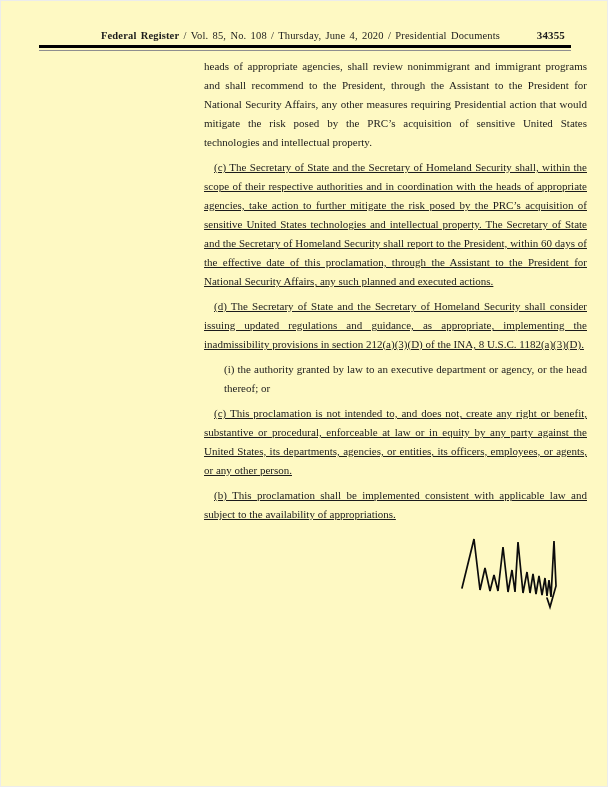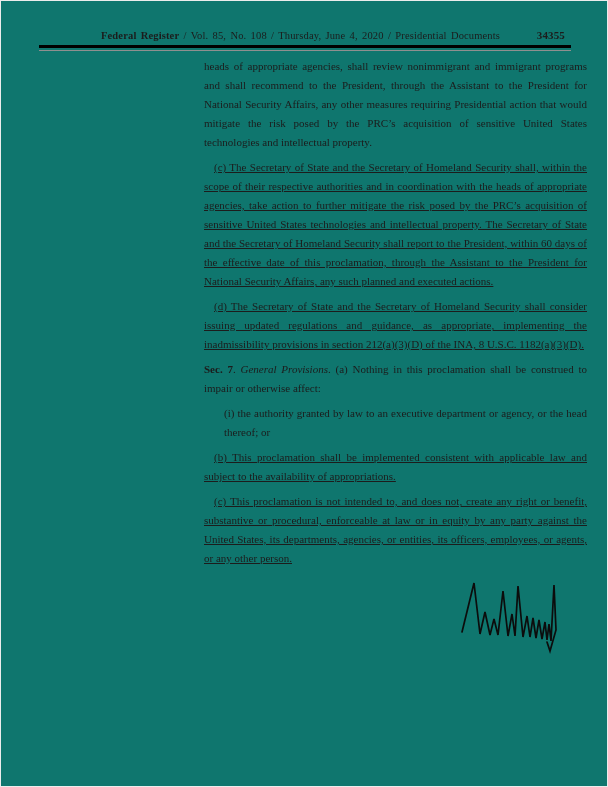--- a/index.html
+++ b/index.html
@@ -5,21 +5,21 @@
   html, body {
     margin: 0;
     padding: 0;
     background: #fdfdfd;
   }
   .page {
     position: relative;
     width: 608px;
     height: 787px;
     margin: 0;
-    background: #0f766e;
+    background: #fef9c3;
     border: 1px solid #ececec;
     box-sizing: border-box;
     overflow: hidden;
     font-family: "Liberation Serif", "DejaVu Serif", serif;
     color: #1c1c1c;
   }
 
   
   .fr-header {
     position: absolute;
@@ -90,24 +90,23 @@
       <span class="hdr-page">34355</span>
     </div>
     <div class="rule-thick"></div>
     <div class="rule-thin"></div>
   </header>
 
   <main class="body-col">
     <p class="bp">heads of appropriate agencies, shall review nonimmigrant and immigrant programs and shall recommend to the President, through the Assistant to the President for National Security Affairs, any other measures requiring Presidential action that would mitigate the risk posed by the PRC’s acquisition of sensitive United States technologies and intellectual property.</p>
     <p class="bp ind">(c) The Secretary of State and the Secretary of Homeland Security shall, within the scope of their respective authorities and in coordination with the heads of appropriate agencies, take action to further mitigate the risk posed by the PRC’s acquisition of sensitive United States technologies and intellectual property. The Secretary of State and the Secretary of Homeland Security shall report to the President, within 60 days of the effective date of this proclamation, through the Assistant to the President for National Security Affairs, any such planned and executed actions.</p>
     <p class="bp ind">(d) The Secretary of State and the Secretary of Homeland Security shall consider issuing updated regulations and guidance, as appropriate, implementing the inadmissibility provisions in section 212(a)(3)(D) of the INA, 8 U.S.C. 1182(a)(3)(D).</p>
-    <p class="bp"><span class="sec-label">Sec. 7</span><span>. </span><span class="sec-title">General Provisions</span><span>. (a) Nothing in this proclamation shall be construed to impair or otherwise affect:</span></p>
     <p class="bp blk">(i) the authority granted by law to an executive department or agency, or the head thereof; or</p>
+    <p class="bp ind">(c) This proclamation is not intended to, and does not, create any right or benefit, substantive or procedural, enforceable at law or in equity by any party against the United States, its departments, agencies, or entities, its officers, employees, or agents, or any other person.</p>
     <p class="bp ind">(b) This proclamation shall be implemented consistent with applicable law and subject to the availability of appropriations.</p>
-    <p class="bp ind">(c) This proclamation is not intended to, and does not, create any right or benefit, substantive or procedural, enforceable at law or in equity by any party against the United States, its departments, agencies, or entities, its officers, employees, or agents, or any other person.</p>
 
     <div class="sig-wrap">
       <svg viewBox="0 0 102 74" width="102" height="74" aria-hidden="true">
         <path d="M2,52 L14,3 L20,54 L25,32 L30,55 L34,39 L38,55 L43,11 L48,56 L52,34 L55,56 L58,6 L63,57 L67,36 L70,57 L73,38 L76,58 L79,40 L82,59 L85,42 L87,60 L89,44 L91,61 L94,5 L96,50 L90,71 L87,62" fill="none" stroke="#0c0c0c" stroke-width="1.7" stroke-linejoin="miter" stroke-linecap="round"></path>
       </svg>
     </div>
   </main>
 
 
 </div>

